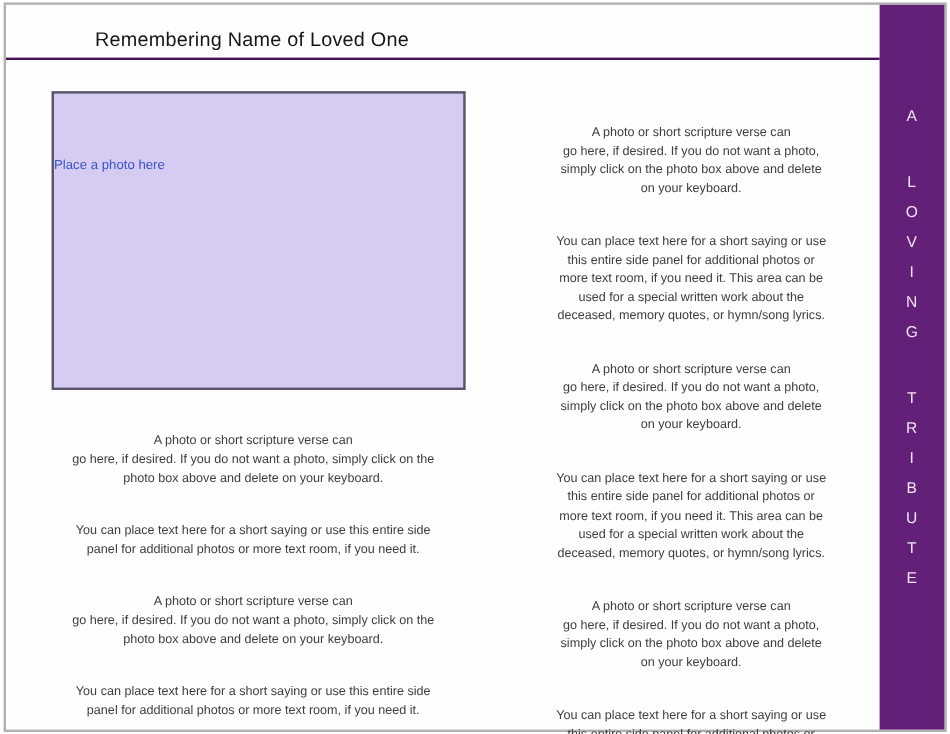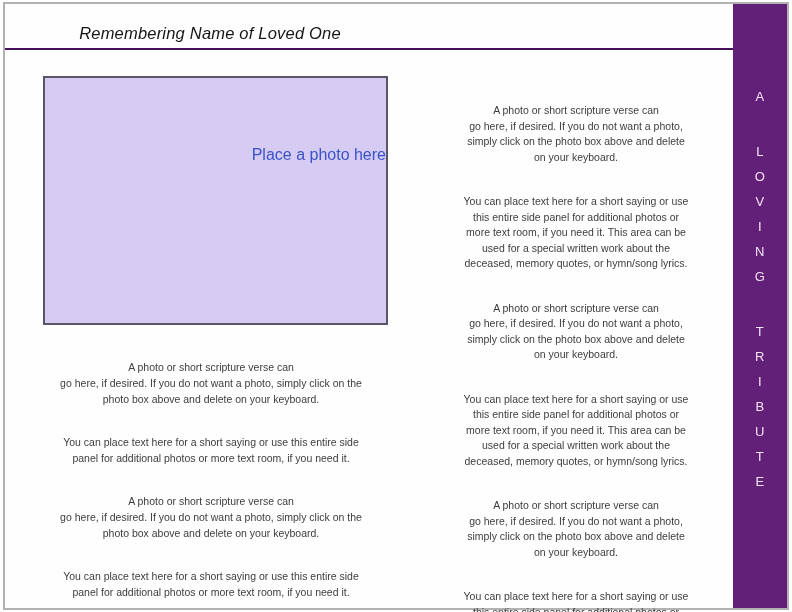--- a/index.html
+++ b/index.html
@@ -32,39 +32,39 @@
   }
   .panel-title {
     position: absolute;
     margin: 0;
     font-size: 16.5px;
     font-weight: 400;
     color: #161616;
     text-align: center;
     letter-spacing: 0.2px;
   }
-  .title-left  { left: 15px;  top: 20px; width: 380px; font-style: italic; }
+  .title-left  { left: 15px;  top: 20px; width: 380px; }
   .title-right { left: 415px; top: 23px; width: 320px; }
 
   
   .photo-box {
     position: absolute;
     left: 38px;
     top: 72px;
     width: 341px;
     height: 245px;
     background: #d6ccf3;
     border: 2px solid #595467;
     cursor: pointer;
   }
   .photo-box span {
     display: block;
-    margin-top: 68px;
-    text-align: right;
-    font-size: 16px;
+    margin-top: 54px;
+    text-align: left;
+    font-size: 11px;
     color: #3a53c8;
   }
 
   
   .body-col {
     position: absolute;
     text-align: center;
     color: #3d3d3d;
     white-space: pre-line;
   }

